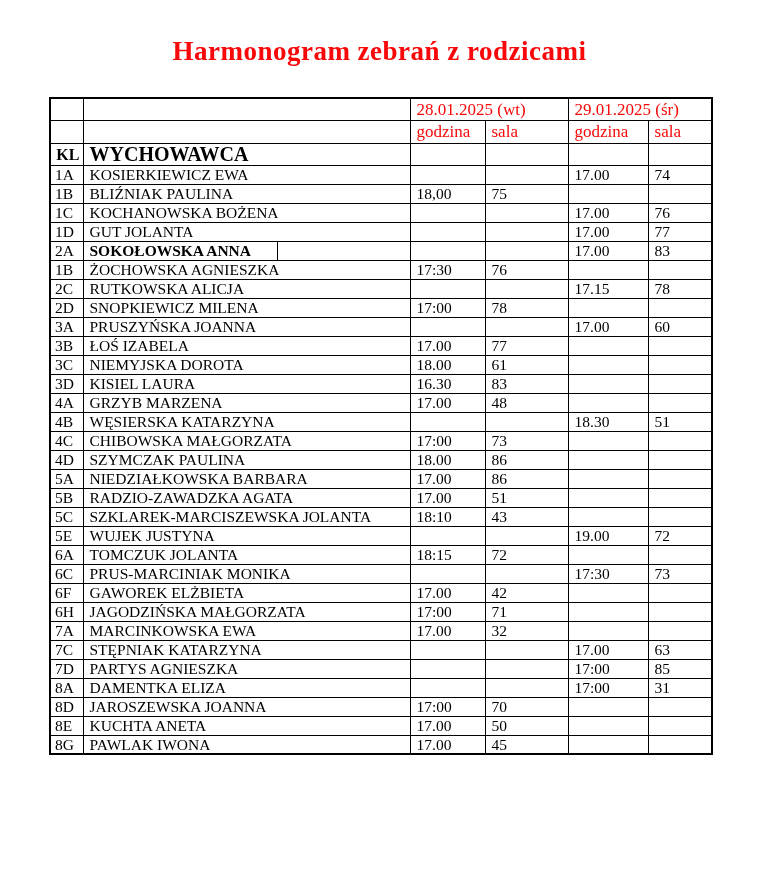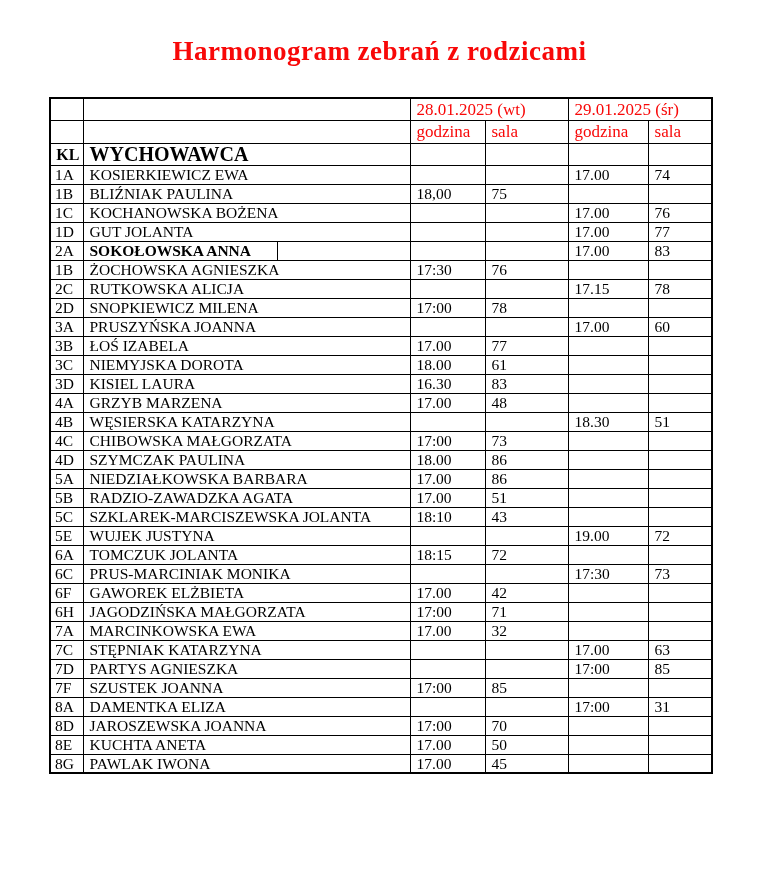--- a/index.html
+++ b/index.html
@@ -320,28 +320,20 @@
   </tr>
         <tr>
     <td class="kl">7D</td>
     <td class="teacher">PARTYS AGNIESZKA</td>
     <td class="time"></td>
     <td class="room"></td>
     <td class="time">17:00</td>
     <td class="room">85</td>
   </tr>
         <tr>
-    <td class="kl">7F</td>
-    <td class="teacher">SZUSTEK JOANNA</td>
-    <td class="time">17:00</td>
-    <td class="room">85</td>
-    <td class="time"></td>
-    <td class="room"></td>
-  </tr>
-        <tr>
     <td class="kl">8A</td>
     <td class="teacher">DAMENTKA ELIZA</td>
     <td class="time"></td>
     <td class="room"></td>
     <td class="time">17:00</td>
     <td class="room">31</td>
   </tr>
         <tr>
     <td class="kl">8D</td>
     <td class="teacher">JAROSZEWSKA JOANNA</td>

